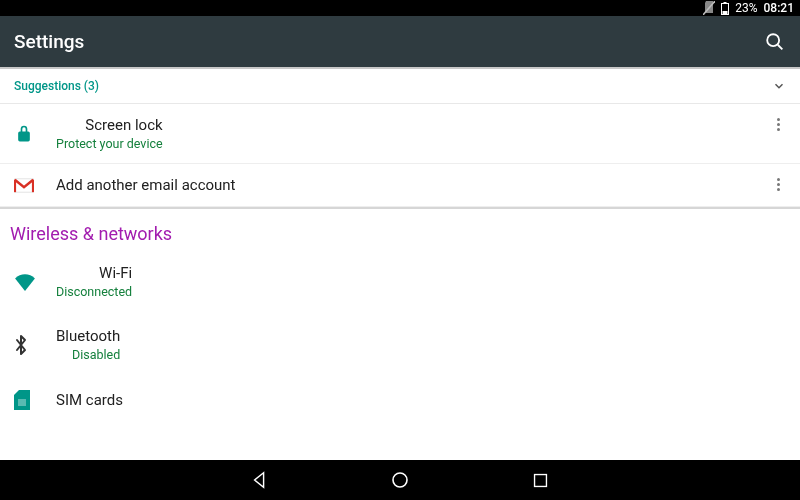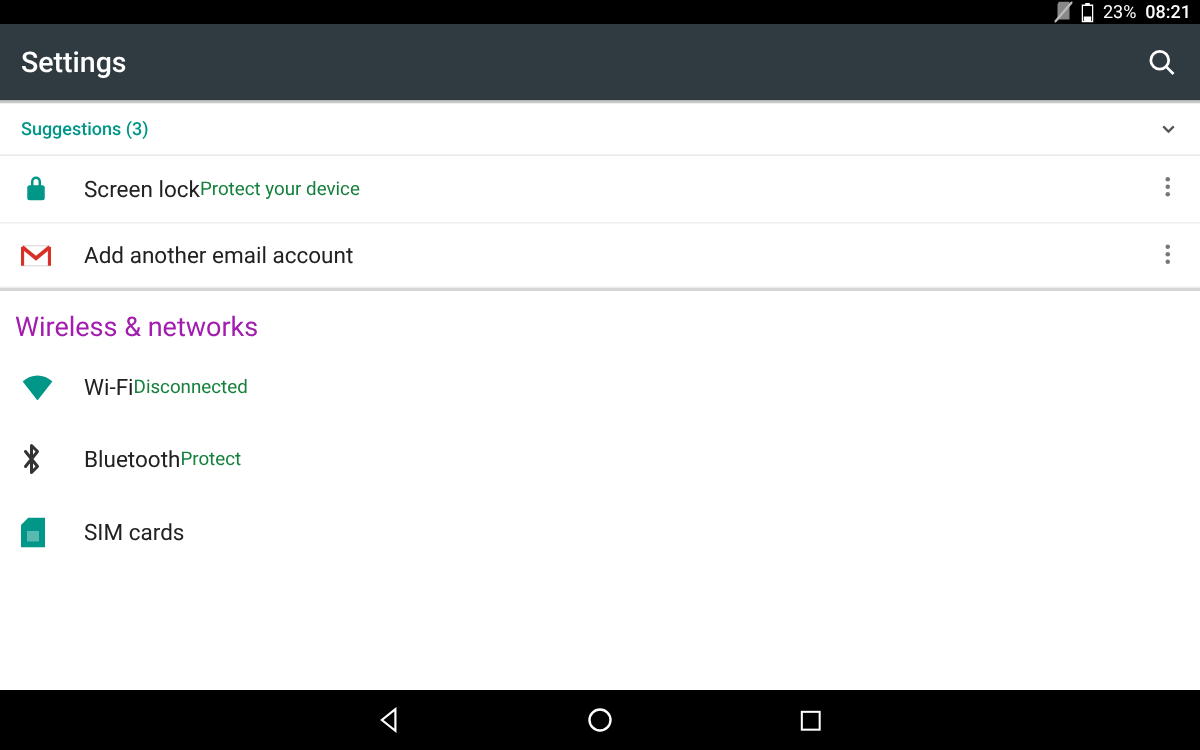--- a/index.html
+++ b/index.html
@@ -12,21 +12,21 @@
   .content { height: calc(500px - 22px - 48px - 40px); overflow-y: auto; background: #fff; }
   .divider-thick { height: 2px; background: #c8c8c8; }
   .suggestions-header { display: flex; align-items: center; justify-content: space-between; padding: 10px 14px; border-bottom: 1px solid #e8e8e8; cursor: pointer; }
   .suggestions-header .label { color: #009688; font-size: 12px; font-weight: 500; }
   .sugg-row { display: flex; align-items: center; padding: 12px 14px; border-bottom: 1px solid #eee; position: relative; cursor: pointer; }
   .sugg-row:last-of-type { border-bottom: none; }
   .setting-section { border-top: 2px solid #d6d6d6; padding-top: 4px; }
   .section-title { color: #a21caf; font-size: 18px; font-weight: 400; padding: 10px 10px 6px 10px; }
   .setting-row { display: flex; align-items: center; padding: 14px 14px; cursor: pointer; }
   .row-icon { width: 42px; display: flex; justify-content: flex-start; align-items: center; }
-  .row-texts { display: flex; flex-direction: row; text-align: right; }
+  .row-texts { display: flex; flex-direction: column; text-align: right; }
   .row-title { font-size: 15px; color: #212121; }
   .row-sub { font-size: 12.5px; color: #15803d; margin-top: 2px; }
   .overflow { position: absolute; right: 12px; top: 10px; width: 20px; height: 20px; display: flex; flex-direction: column; align-items: center; justify-content: center; gap: 2px; cursor: pointer; }
   .overflow .dot { width: 3px; height: 3px; border-radius: 50%; background: #777; }
   .navbar { position: absolute; bottom: 0; left: 0; right: 0; height: 40px; background: #000; display: flex; align-items: center; justify-content: center; gap: 120px; }
   .navbar .navbtn { width: 20px; height: 20px; cursor: pointer; display:inline-flex; align-items:center; justify-content:center; }
   svg { display: block; }
 </style>
 </head>
 <body>
@@ -124,21 +124,21 @@
     </div>
 
     <div class="setting-row">
       <div class="row-icon">
         <svg width="14" height="22" viewBox="0 0 14 22" fill="none" stroke="#333" stroke-width="2" stroke-linejoin="round" stroke-linecap="round">
             <path d="M3 6 L11 16 L7 20 L7 2 L11 6 L3 16"></path>
           </svg>
       </div>
       <div class="row-texts">
         <div class="row-title">Bluetooth</div>
-        <div class="row-sub">Protect</div>
+        <div class="row-sub">Disabled</div>
       </div>
     </div>
 
     <div class="setting-row">
       <div class="row-icon">
         <svg width="16" height="20" viewBox="0 0 16 20" fill="#009688">
             <path d="M5 0 L16 0 L16 20 L0 20 L0 5 Z"></path>
             <rect x="4" y="9" width="8" height="7" fill="#fff" opacity="0.35"></rect>
           </svg>
       </div>

